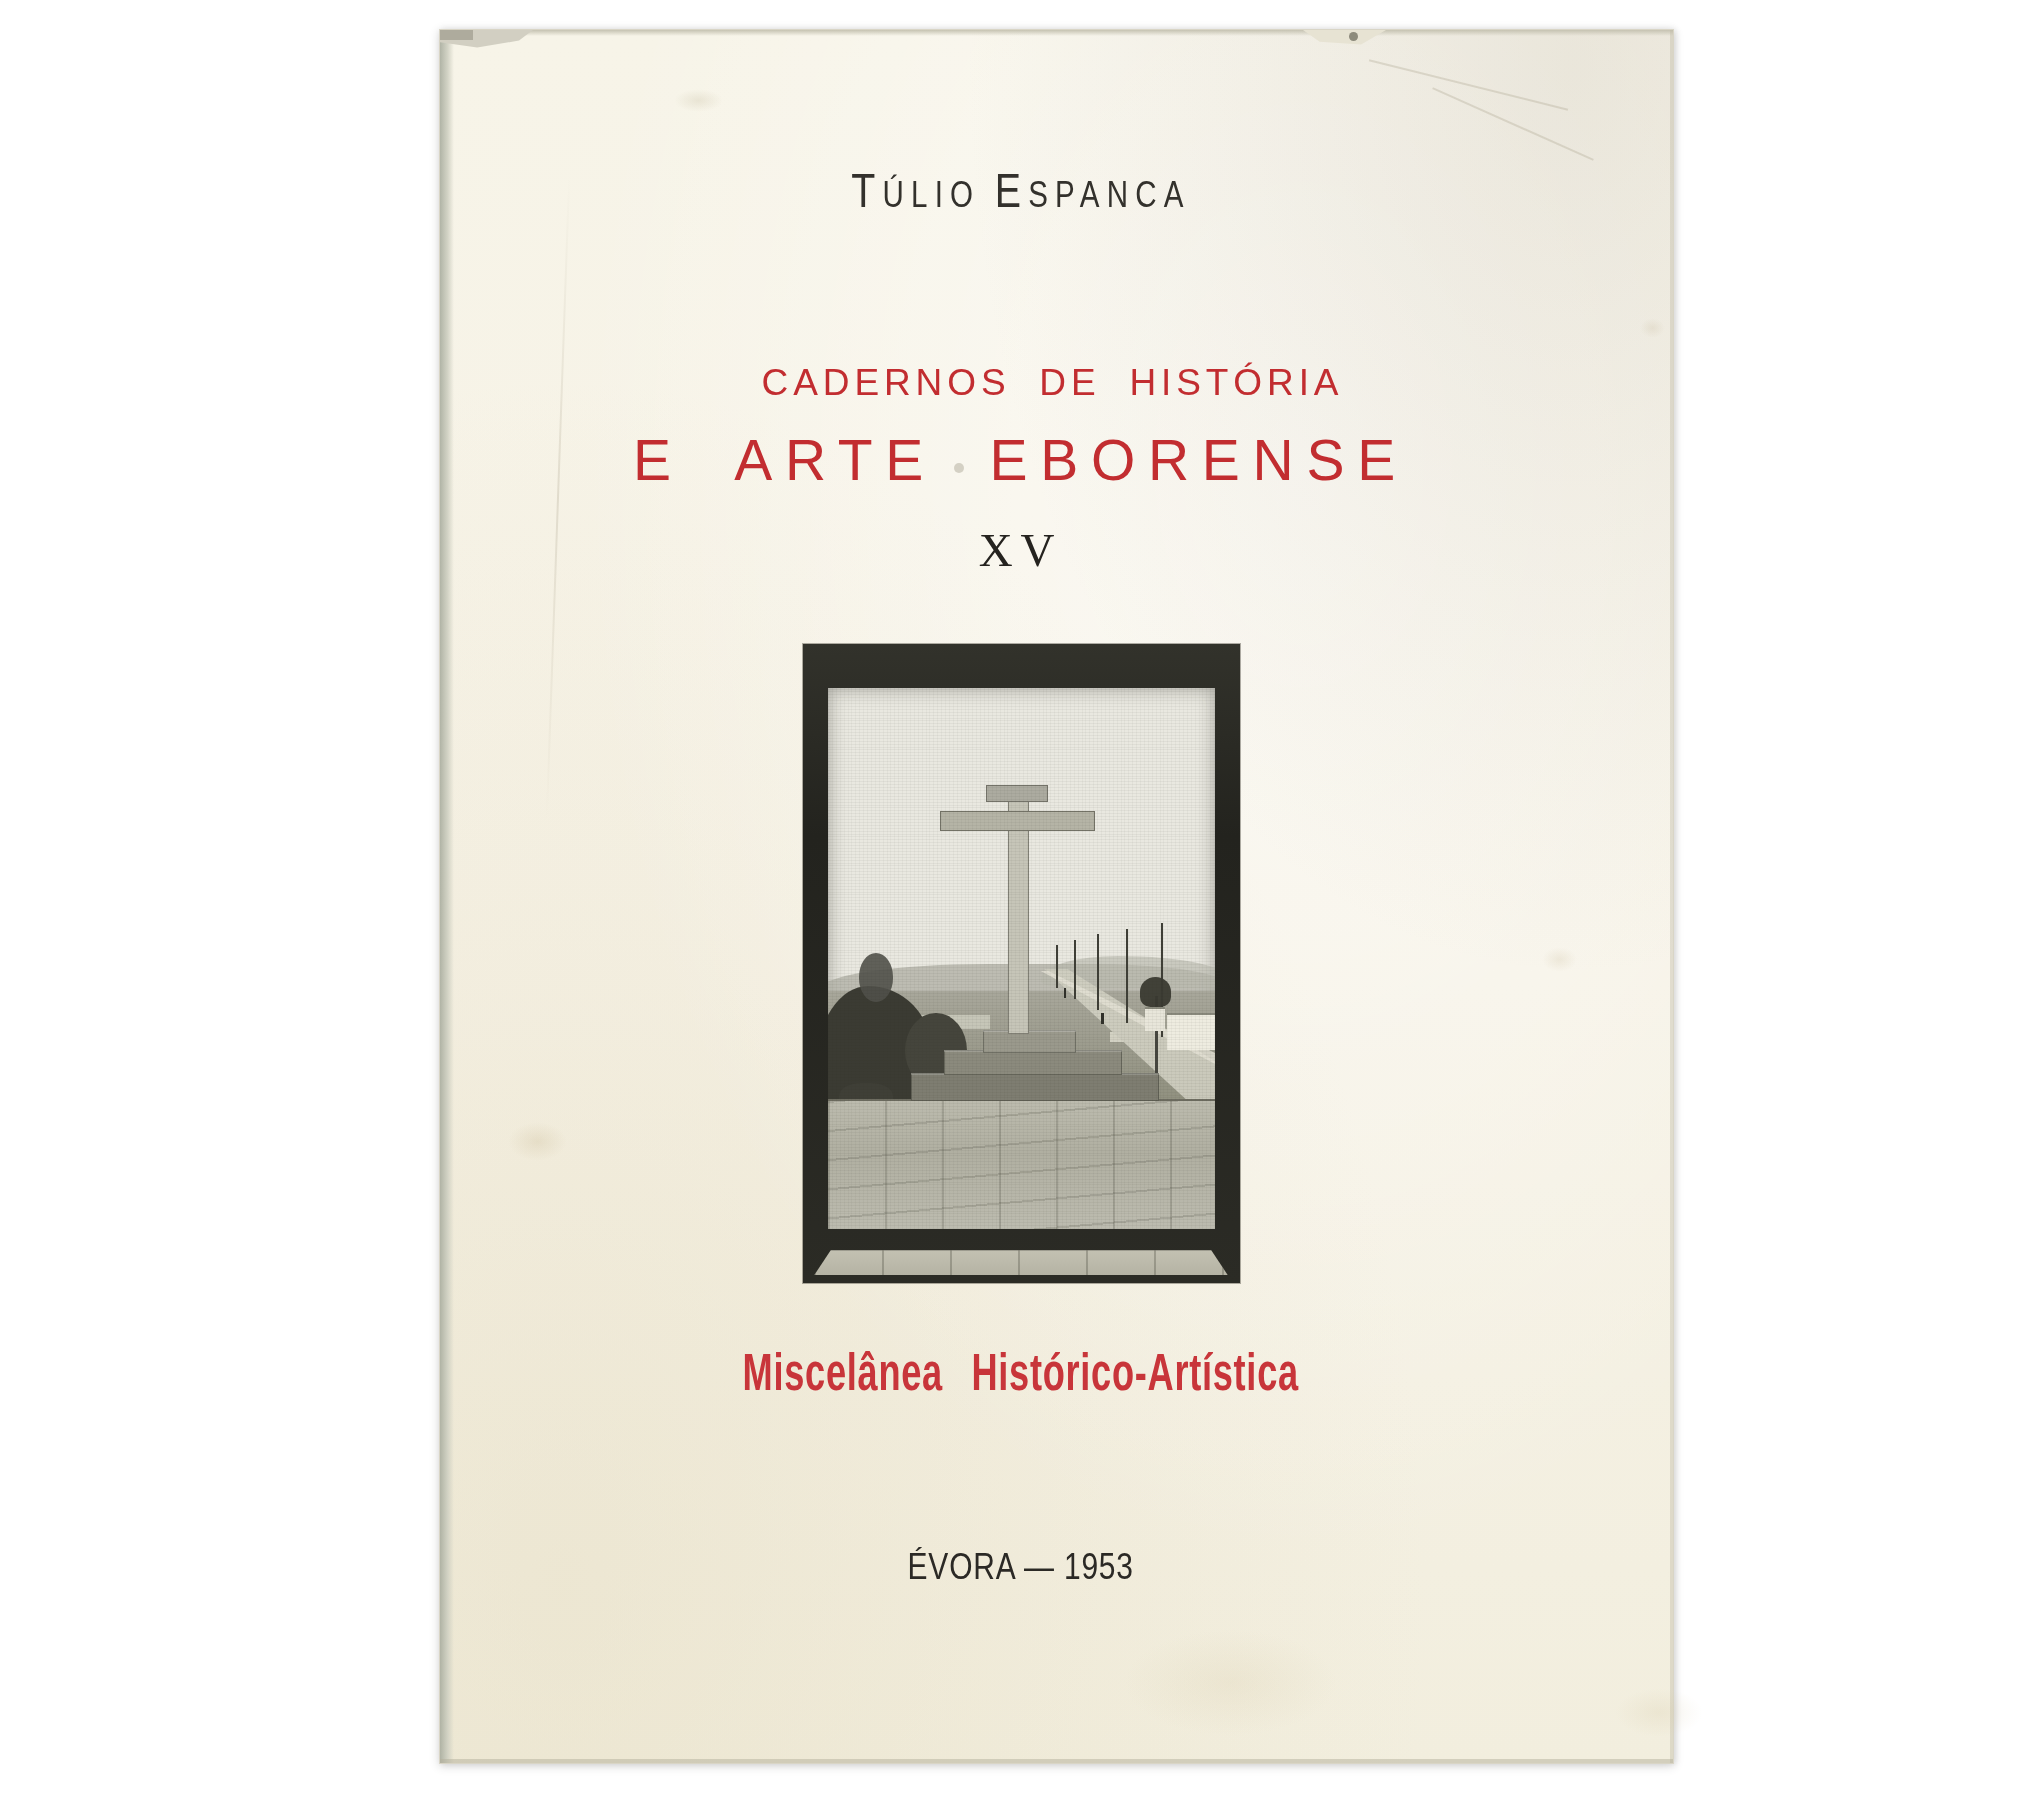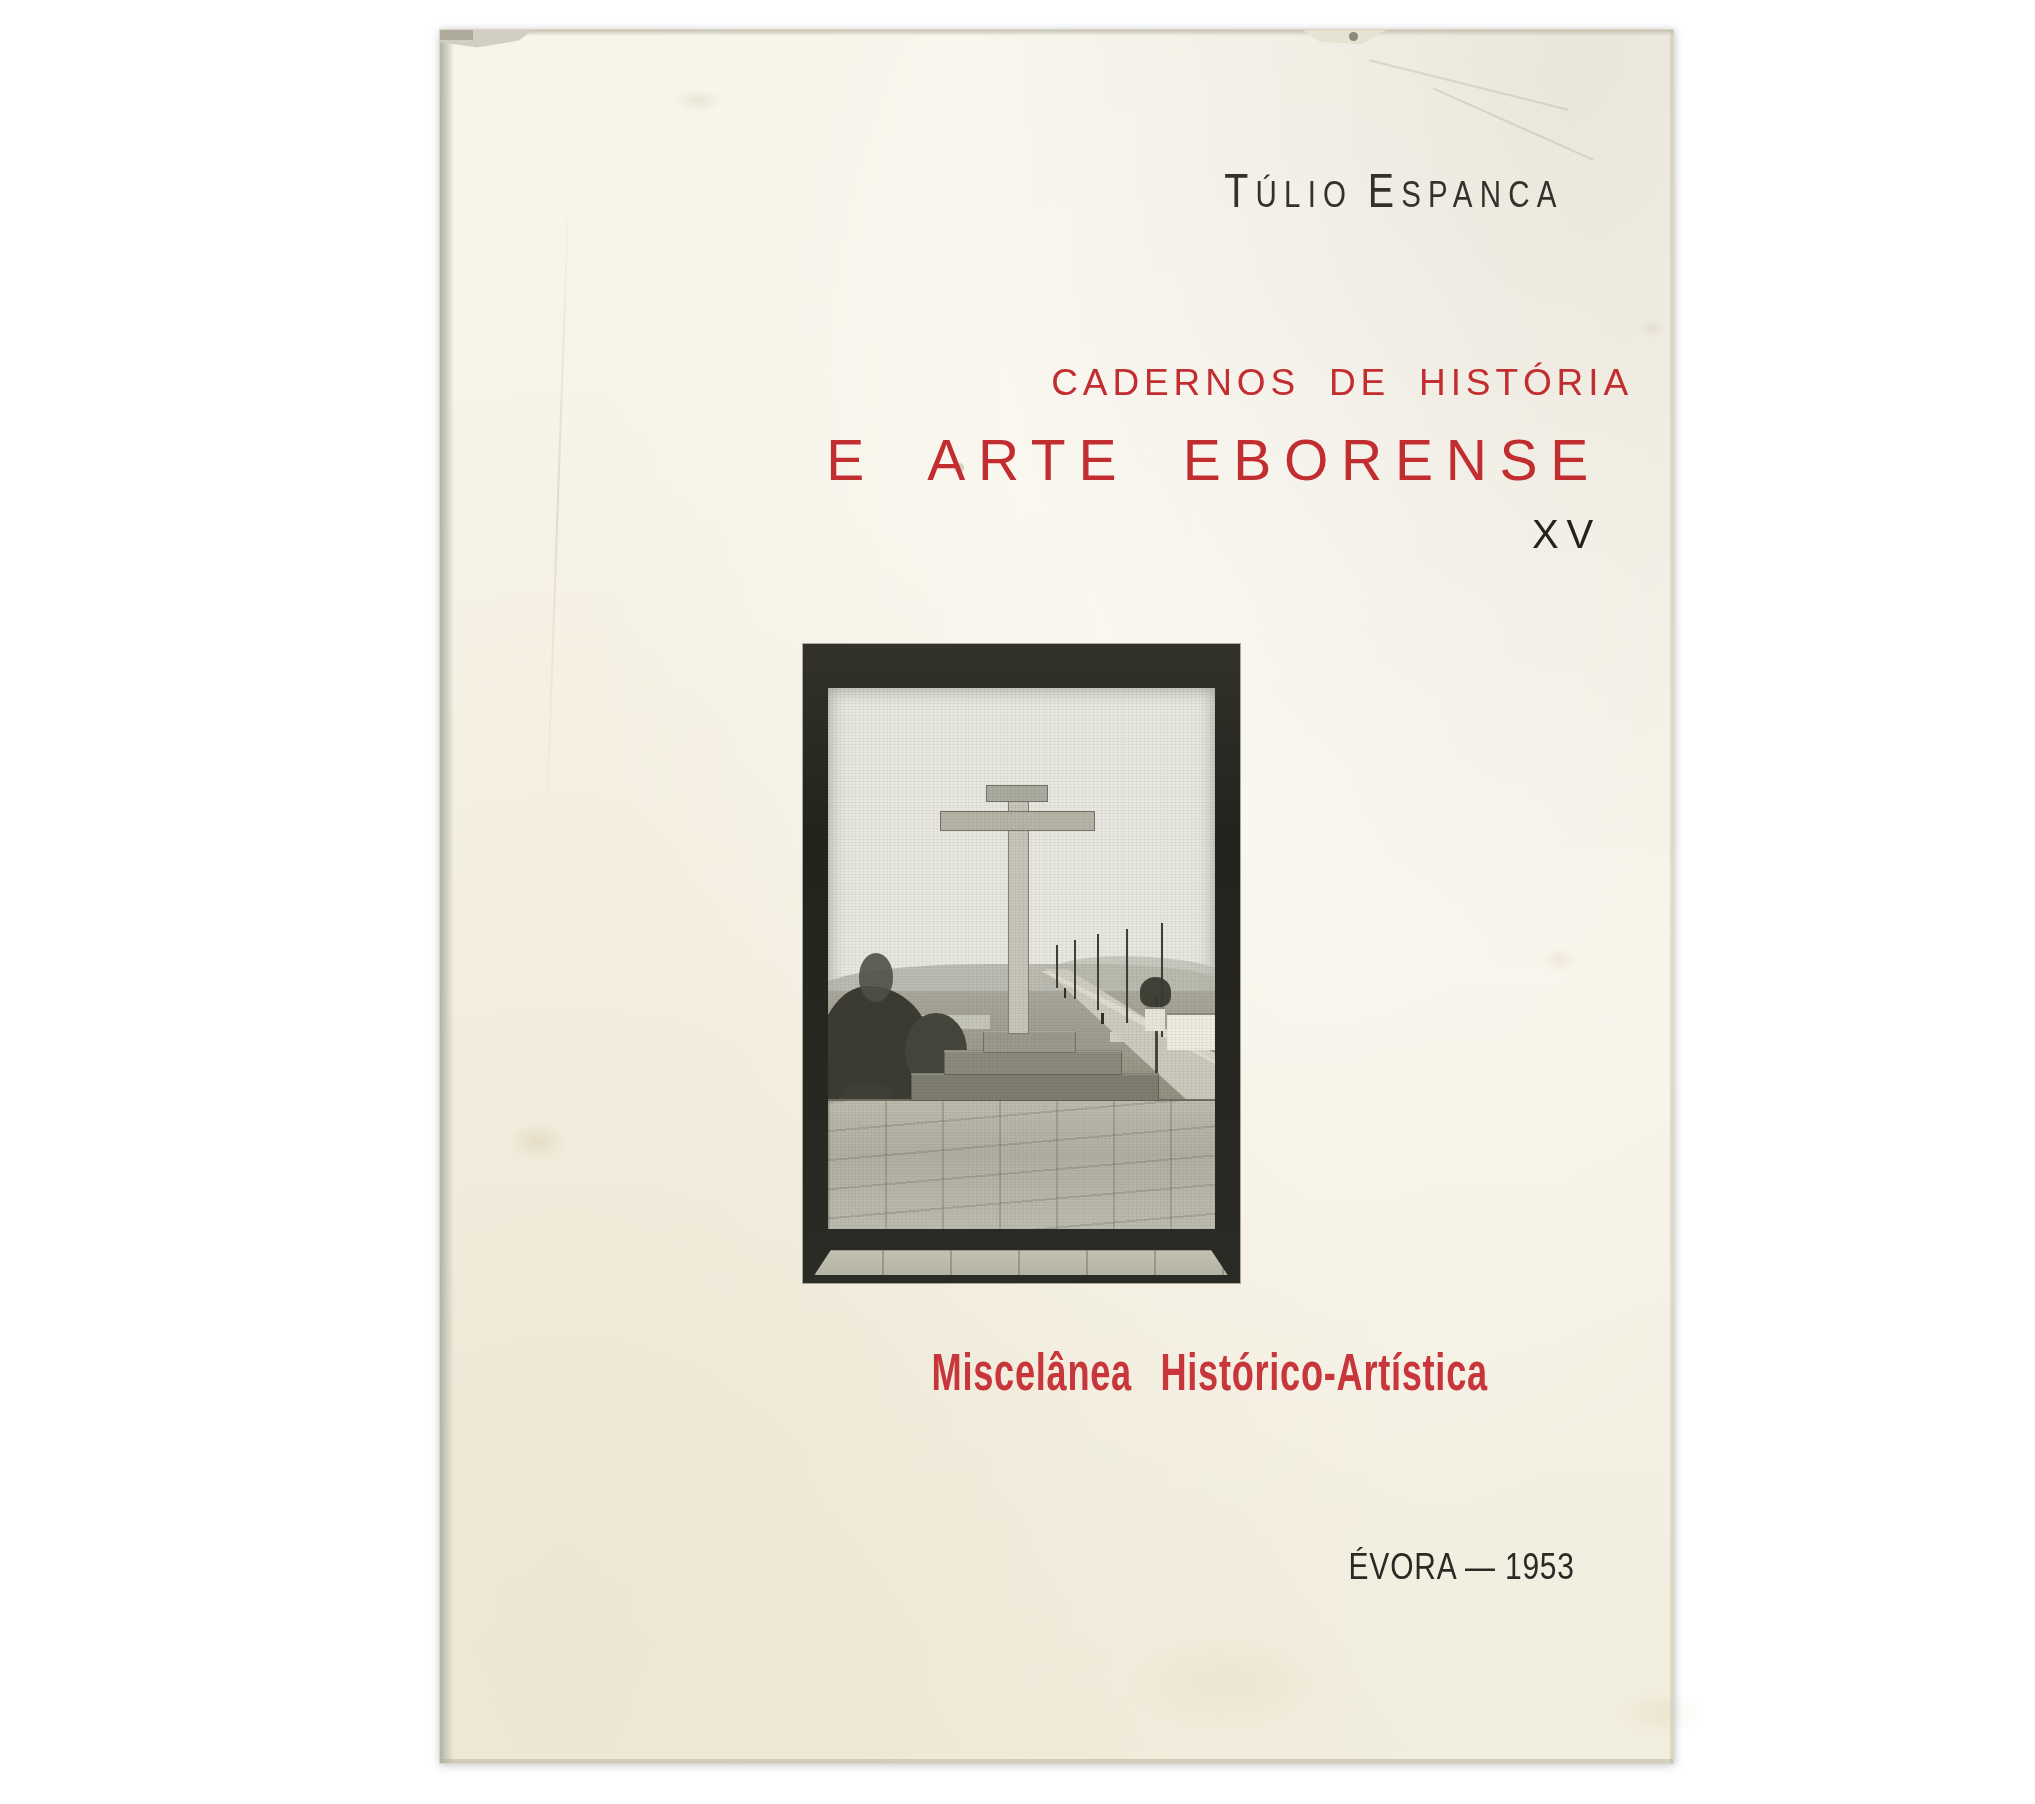--- a/index.html
+++ b/index.html
@@ -30,31 +30,31 @@
     clip-path:polygon(0 0,100% 0,70% 100%,20% 80%);}
   .chip-tm2{left:909px;top:2px;width:8.8px;height:8.8px;background:#777466;border-radius:50%;opacity:.8;}
   .crease{position:absolute;background:rgba(140,130,105,.22);}
   .crease-1{left:926px;top:54px;width:205px;height:2px;transform:rotate(14deg);}
   .crease-2{left:985px;top:93px;width:176px;height:2px;transform:rotate(24deg);}
   .crease-v{left:117px;top:146px;width:2px;height:644px;transform:rotate(2deg);
     background:linear-gradient(180deg,rgba(150,140,115,0),rgba(150,140,115,.22),rgba(150,140,115,0));}
   .stain{position:absolute;border-radius:50%;}
 
   
-  .print{position:absolute;left:0;top:0;width:1161px;height:100%;text-align:right;color:#262420;}
+  .print{position:absolute;left:0;top:0;width:1161px;height:100%;text-align:center;color:#262420;}
   .tline{position:absolute;left:0;width:100%;white-space:nowrap;}
   .author{top:133px;font-size:36px;letter-spacing:8.8px;color:#33312c;}
   .author .squeeze{display:inline-block;transform:scaleX(.82);transform-origin:center top;}
   .author .init{font-size:48px;}
   .author .gap{display:inline-block;width:17.6px;}
   .author-sub{top:183px;font-size:35px;color:#3a3833;}
   .author-sub .squeeze{display:inline-block;transform:scaleX(.52);transform-origin:center top;letter-spacing:1px;}
   .title1{top:332px;font-size:37px;color:#c22d30;letter-spacing:4.9px;word-spacing:13.7px;margin-left:32px;}
   .title2{top:397px;font-size:57px;color:#c22d30;letter-spacing:12.7px;word-spacing:25px;}
-  .volume{top:482px;font-family:Liberation Sans, sans-serif;font-size:40px;letter-spacing:7.8px;color:#25231f;}
+  .volume{top:493px;font-family:Liberation Serif, serif;font-size:47px;letter-spacing:7.8px;color:#25231f;}
   .main-title{top:1313px;font-size:51px;font-weight:bold;color:#c8353a;}
   .main-title .squeeze{display:inline-block;transform:scaleX(.71);transform-origin:center top;word-spacing:25px;letter-spacing:1px;}
   .series-note{top:1412px;font-size:35px;color:#34322d;}
   .series-note .squeeze{display:inline-block;transform:scaleX(.85);transform-origin:center top;letter-spacing:2.9px;}
   .imprint{top:1516px;font-size:37px;font-weight:normal;color:#2b2925;}
   .imprint .squeeze{display:inline-block;transform:scaleX(.81);transform-origin:center top;letter-spacing:1px;}
 
   
   .photo{position:absolute;left:50%;margin-left:-218px;top:614px;width:437px;height:639px;
     background:linear-gradient(180deg,#32322b,#23231e 30%,#2b2b25);

